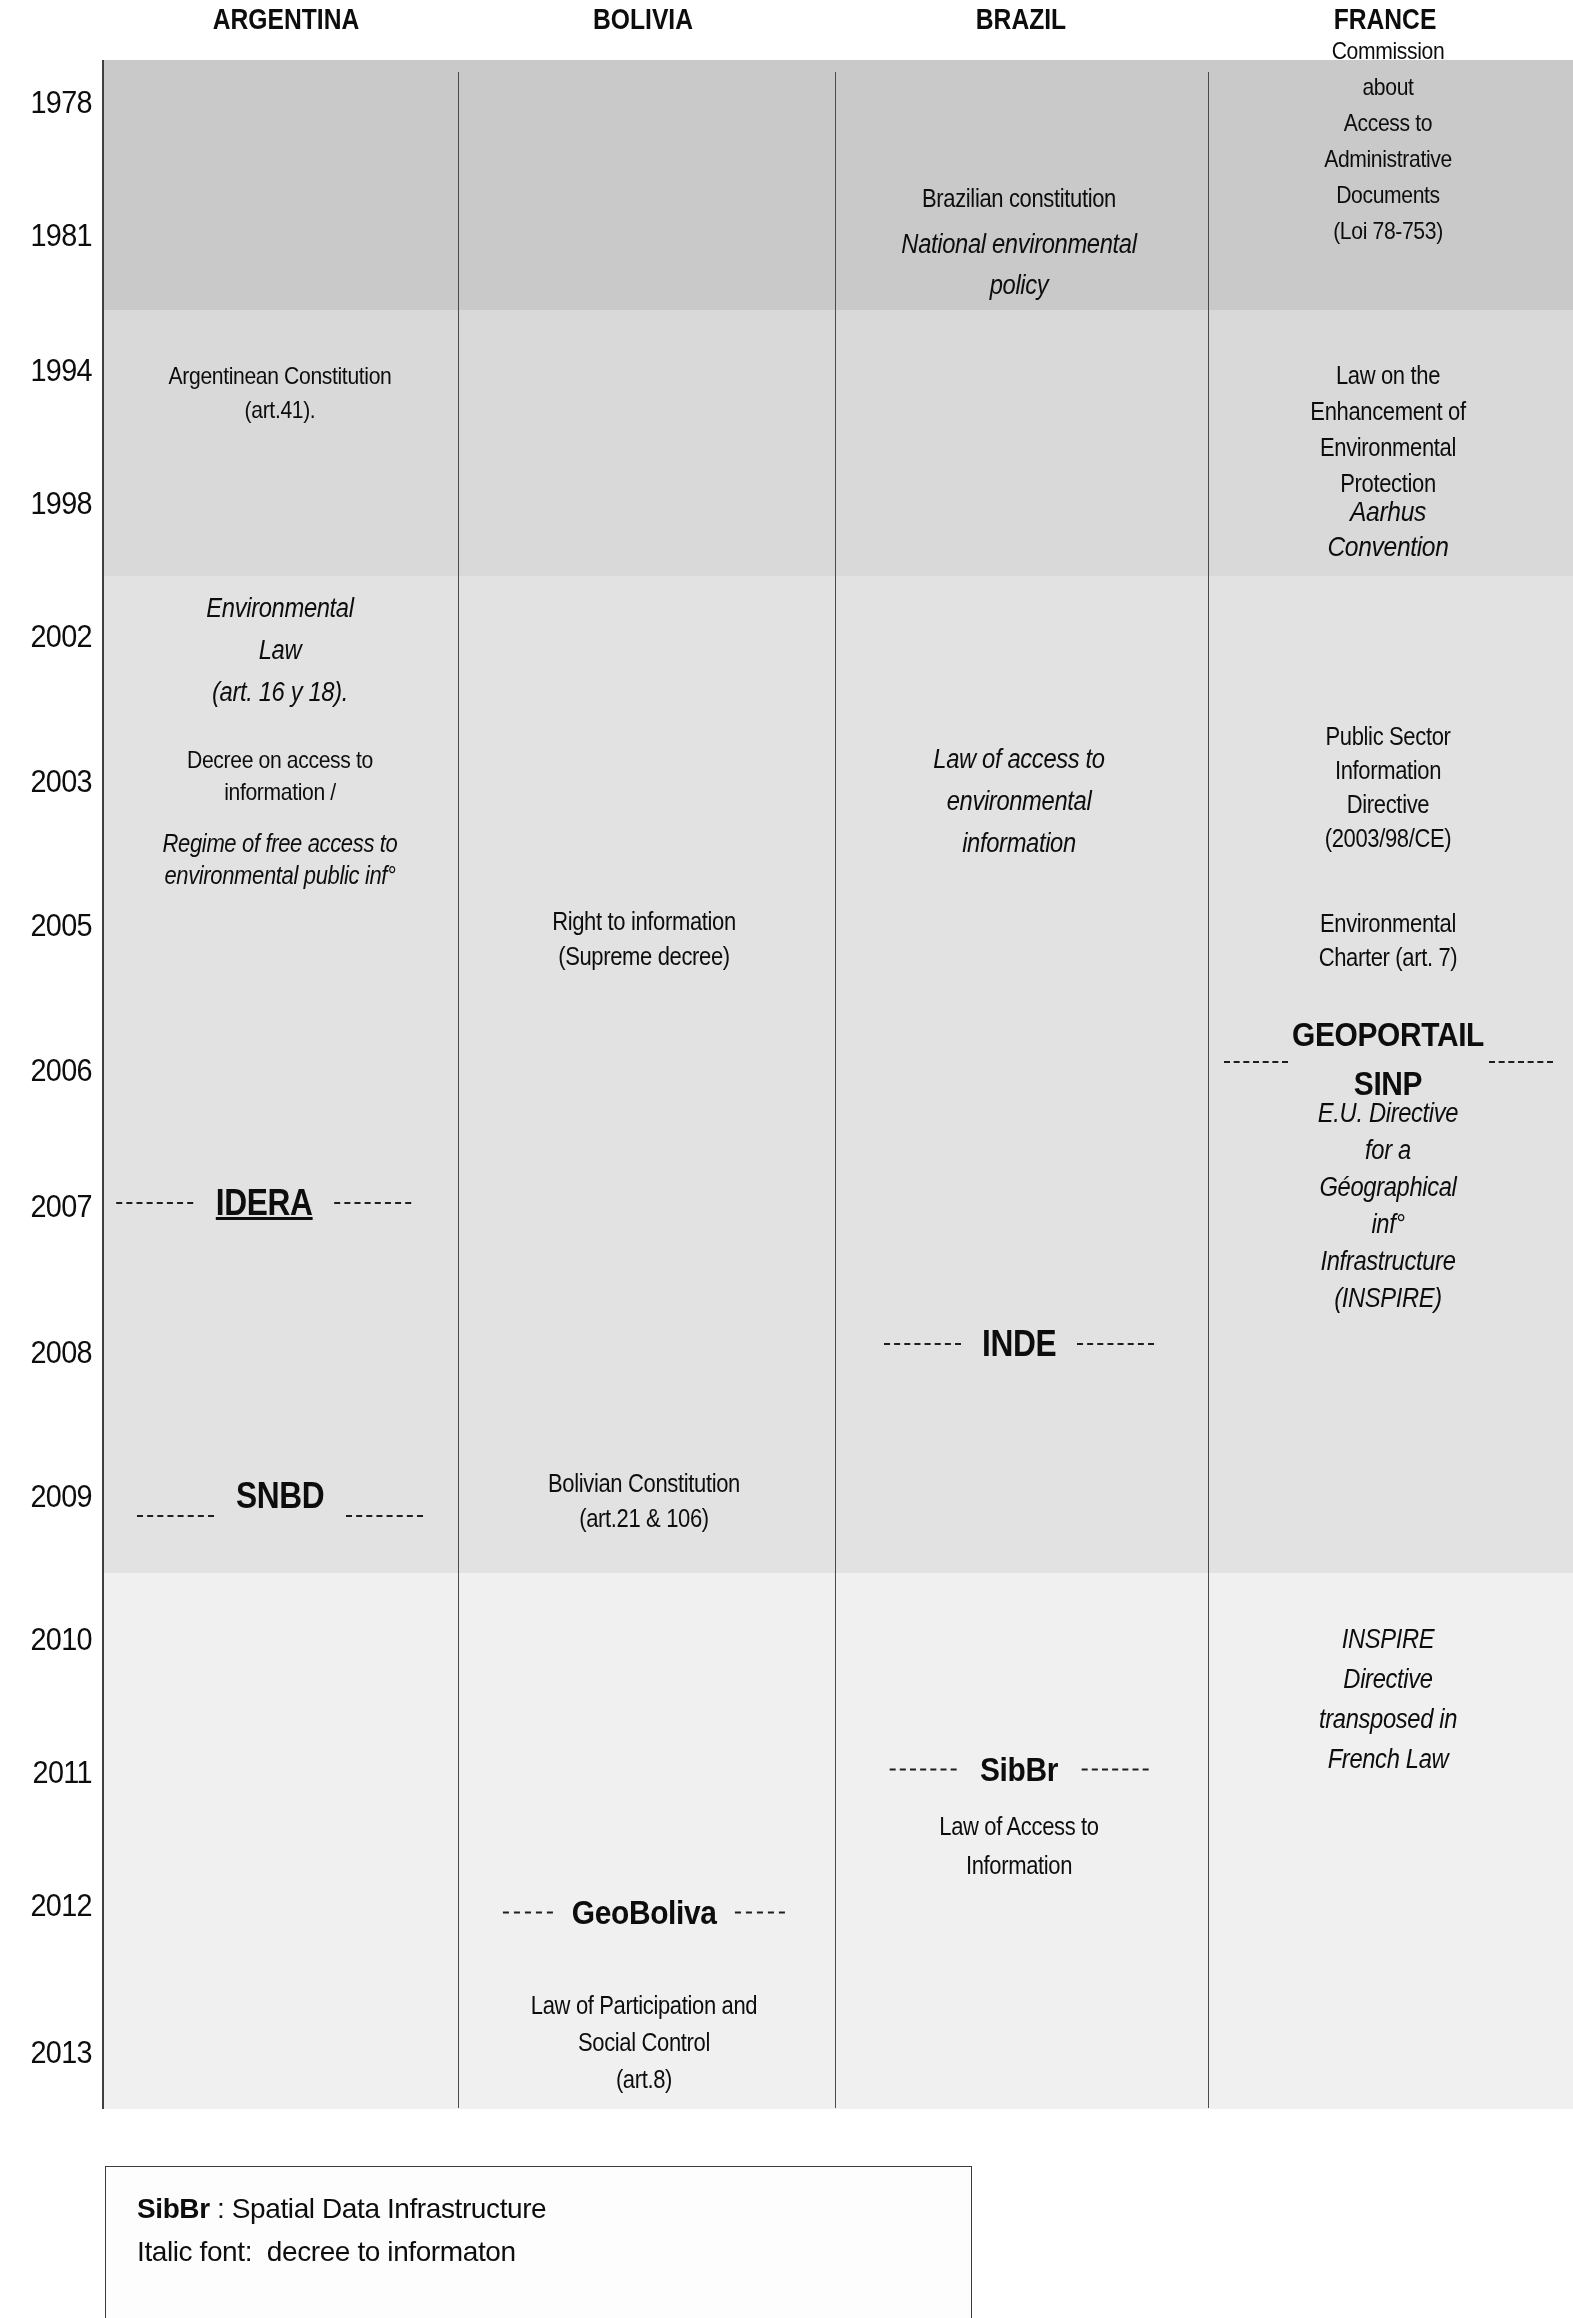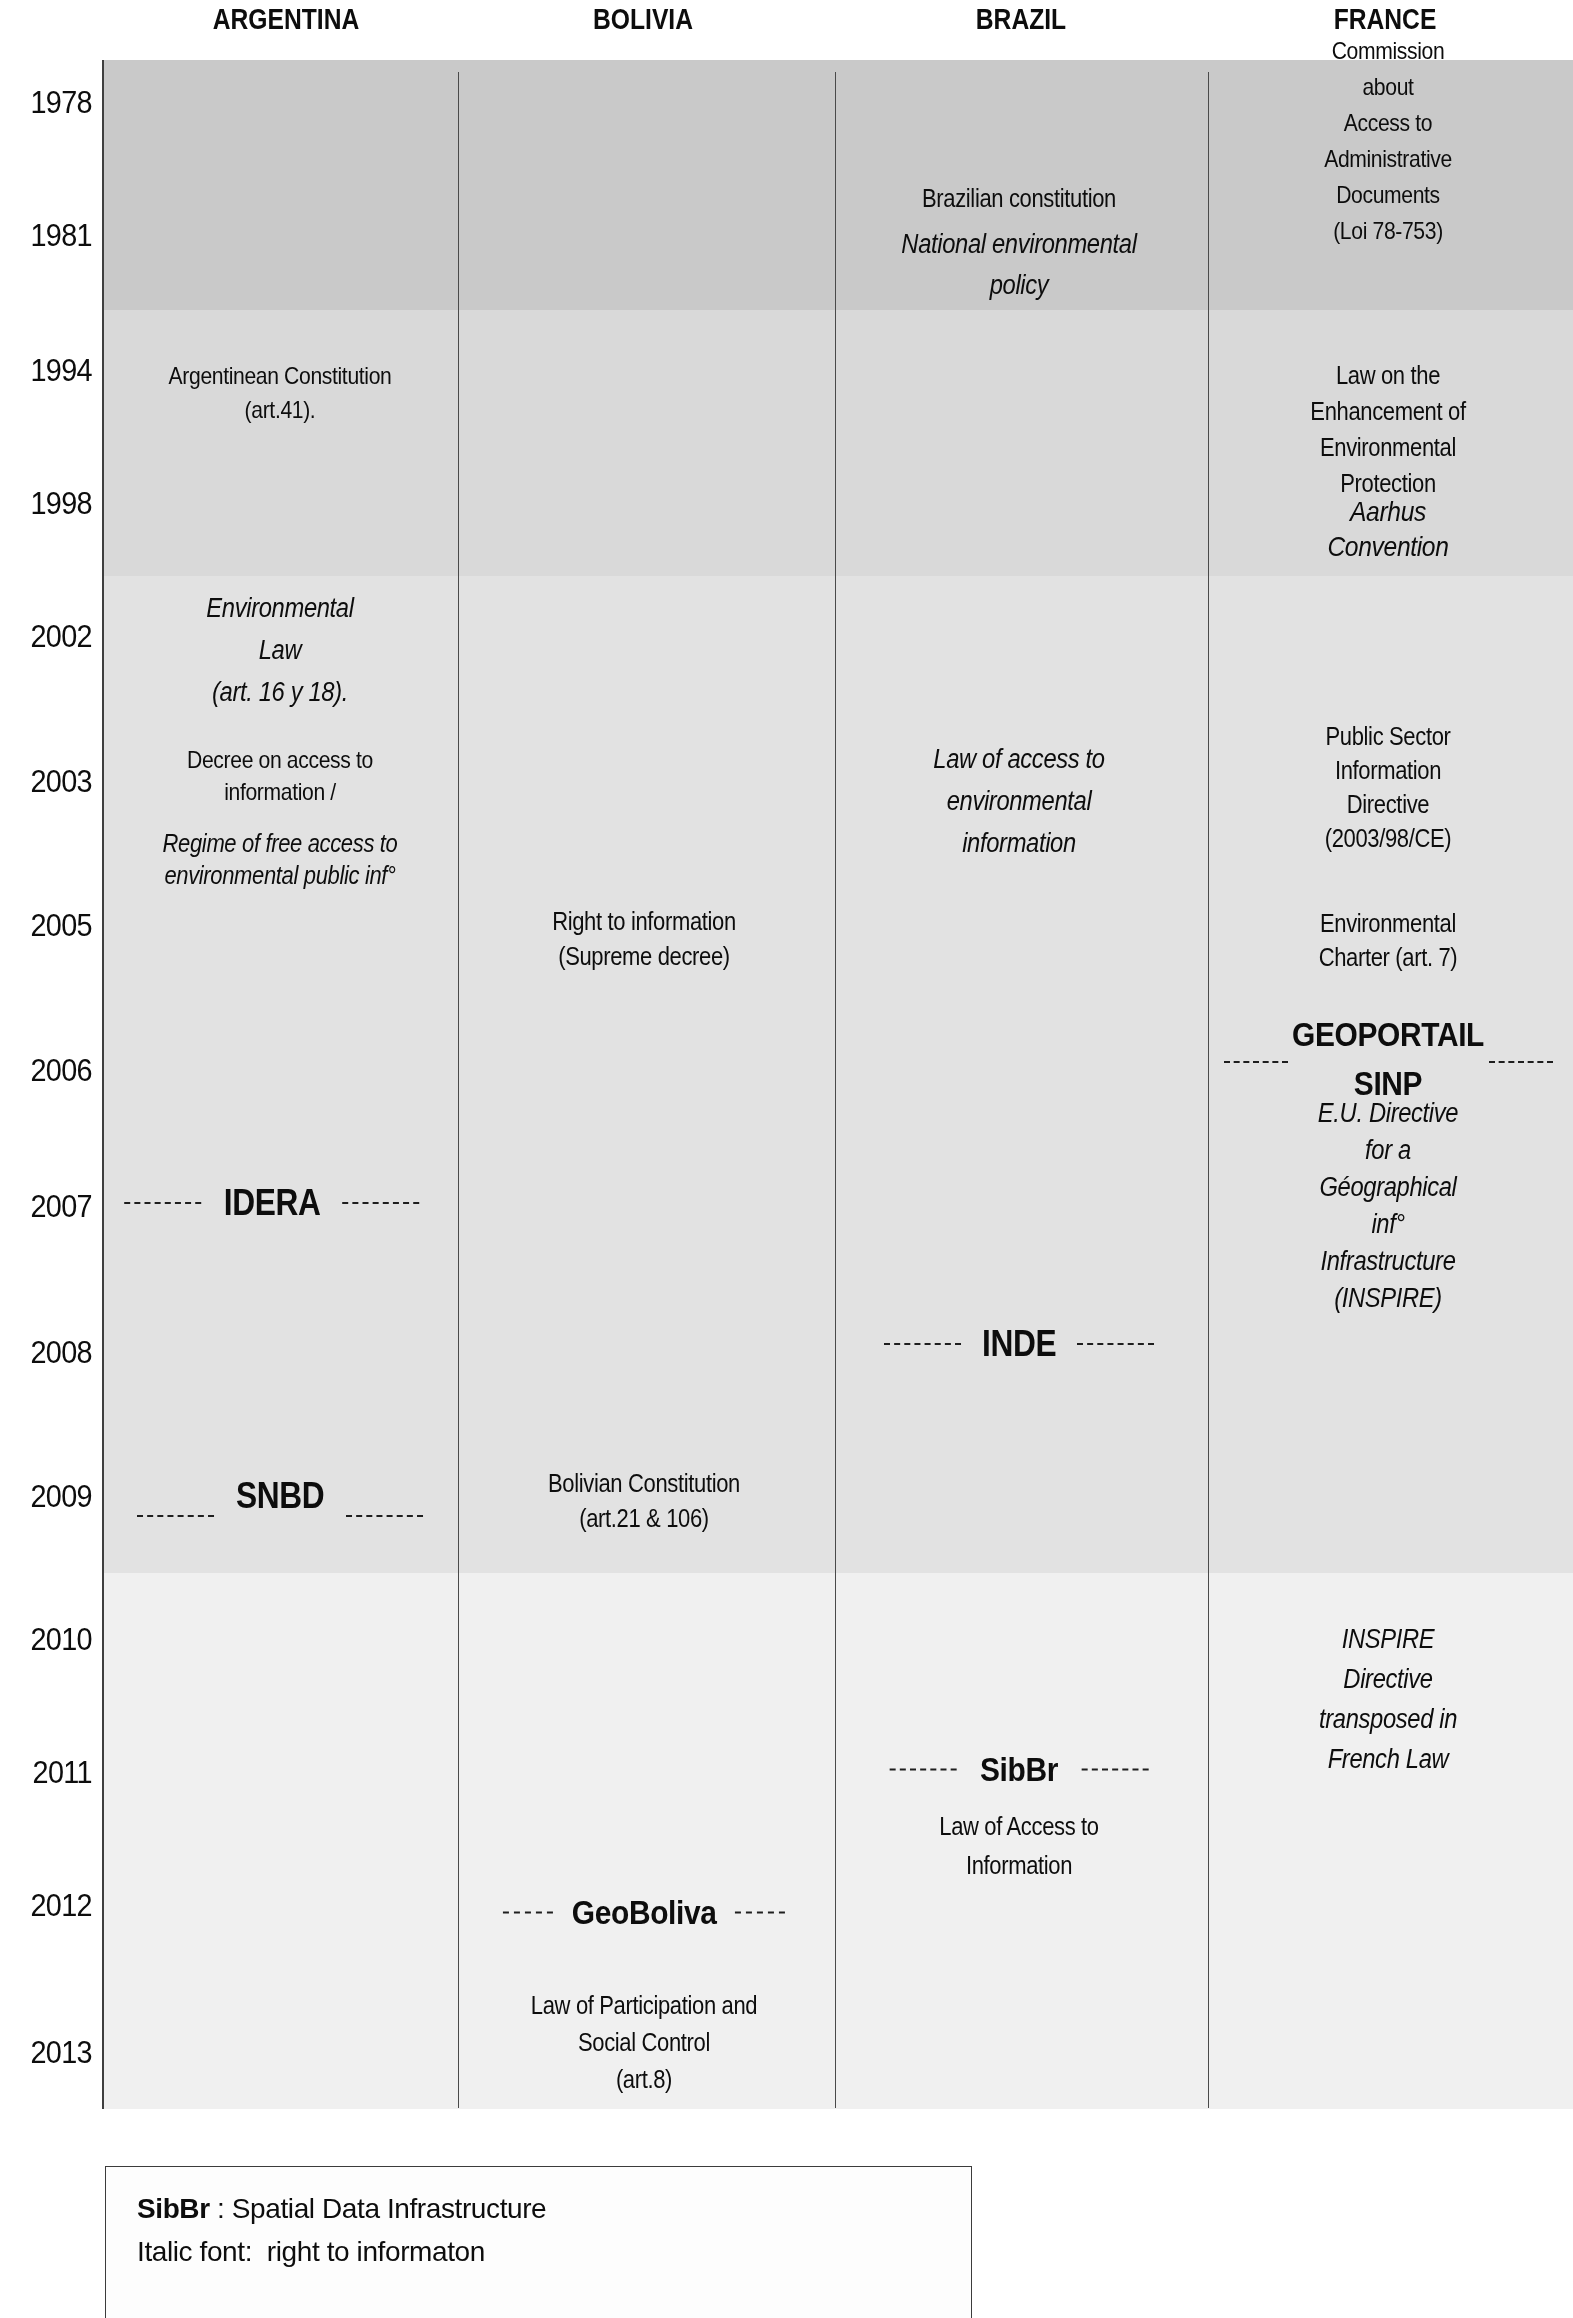--- a/index.html
+++ b/index.html
@@ -95,21 +95,21 @@
 
   <div class="event" style="left:280px;top:393px;font-size:24px;line-height:34px;">Argentinean Constitution
 (art.41).</div>
   <div class="event it" style="left:280px;top:650px;font-size:27px;line-height:42px;">Environmental
 Law
 (art. 16 y 18).</div>
   <div class="event" style="left:280px;top:775px;font-size:24px;line-height:31.5px;">Decree on access to
 information /</div>
   <div class="event it" style="left:280px;top:859px;font-size:25px;line-height:31.5px;">Regime of free access to
 environmental public inf°</div>
-  <div class="acrorow" style="left:272px;top:1203px;">
+  <div class="acrorow" style="left:264px;top:1203px;text-decoration:underline;">
     <span class="dash dash110"></span>
     <span class="acro" style="font-size:36px;">IDERA</span>
     <span class="dash dash110"></span>
   </div>
   <div class="acrorow" style="left:280px;top:1496px;align-items:flex-end;">
     <span class="dash dash110"></span>
     <span class="acro" style="font-size:36px;">SNBD</span>
     <span class="dash dash110"></span>
   </div>
 
@@ -164,17 +164,17 @@
   <div class="event it" style="left:1388px;top:1206px;font-size:27px;line-height:37px;">E.U. Directive for a
 Géographical inf°
 Infrastructure
 (INSPIRE)</div>
   <div class="event it" style="left:1388px;top:1699px;font-size:27px;line-height:40px;">INSPIRE Directive
 transposed in
 French Law</div>
 
   <div class="legend">
     <div class="legend-line"><b>SibBr</b><span> : Spatial Data Infrastructure</span></div>
-    <div class="legend-line"><span>Italic font:</span><span>  right to informaton</span></div>
+    <div class="legend-line"><span>Italic font:</span><span>  decree to informaton</span></div>
   </div>
 
 </div>
 
 
 </body></html>

